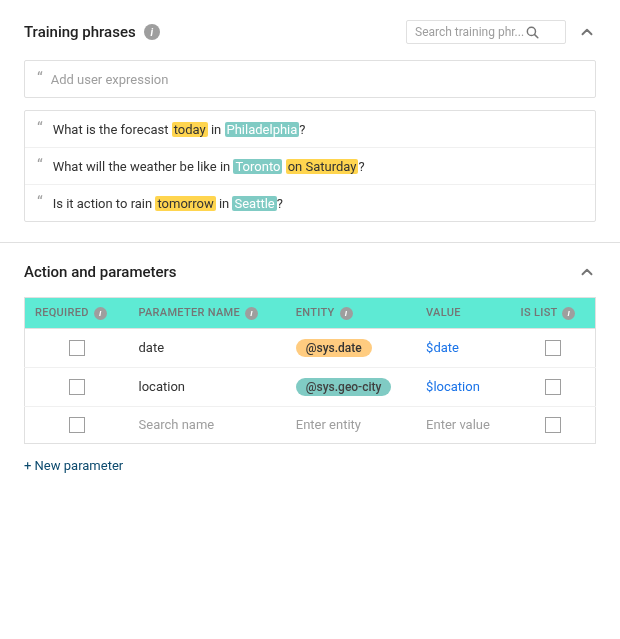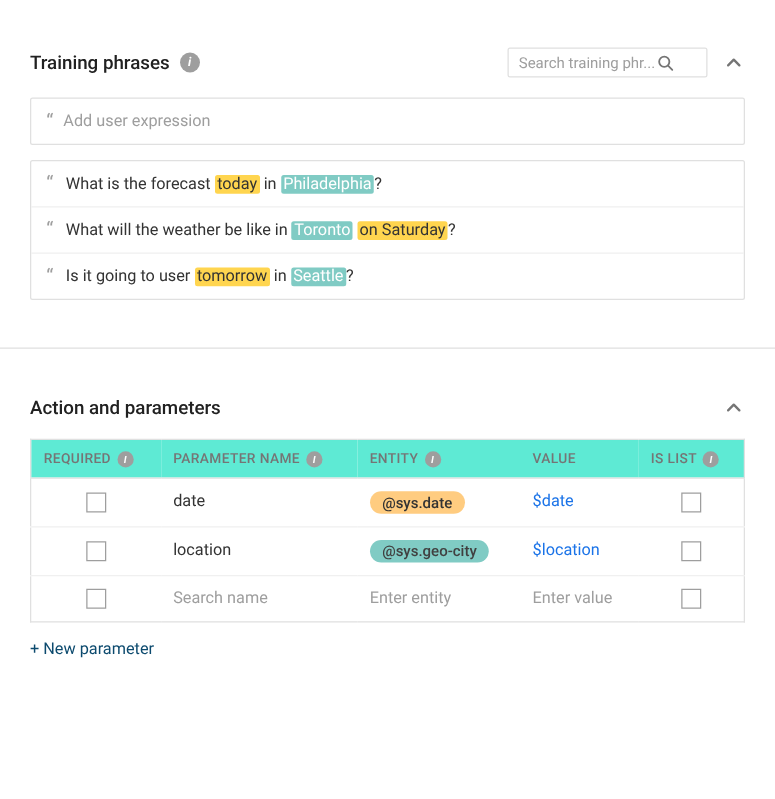--- a/index.html
+++ b/index.html
@@ -6,21 +6,21 @@
     body {
       font-family: 'Roboto', Arial, sans-serif;
       font-size: 13px;
       background: #fff;
       color: #333;
       width: 620px;
       min-height: 639px;
     }
 
     .section {
-      padding: 38px 24px;
+      padding: 20px 24px;
     }
 
     .section-divider {
       border: none;
       border-top: 1px solid #e0e0e0;
       margin: 0;
     }
 
     .section-header {
       display: flex;
@@ -307,21 +307,21 @@
     <div class="phrase-row">
       <span class="quote-icon">“</span>
       <span class="phrase-text">
         <span>What will the weather be like in </span><span class="highlight-location">Toronto</span><span> </span><span class="highlight-date">on Saturday</span><span>?</span>
       </span>
     </div>
 
     <div class="phrase-row">
       <span class="quote-icon">“</span>
       <span class="phrase-text">
-        <span>Is it going to user </span><span class="highlight-date">tomorrow</span><span> in </span><span class="highlight-location">Seattle</span><span>?</span>
+        <span>Is it action to rain </span><span class="highlight-date">tomorrow</span><span> in </span><span class="highlight-location">Seattle</span><span>?</span>
       </span>
     </div>
   </div>
 </div>
 
 <hr class="section-divider">
 
 <div class="section">
   <div class="section-header">
     <div class="section-title-group">

